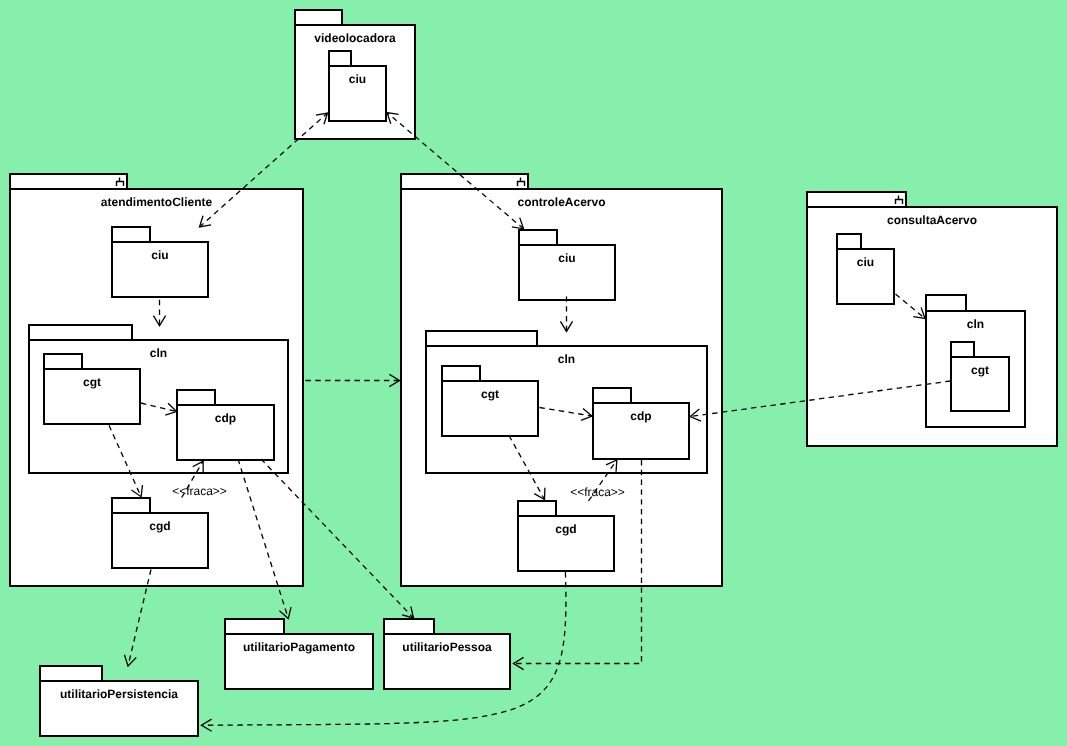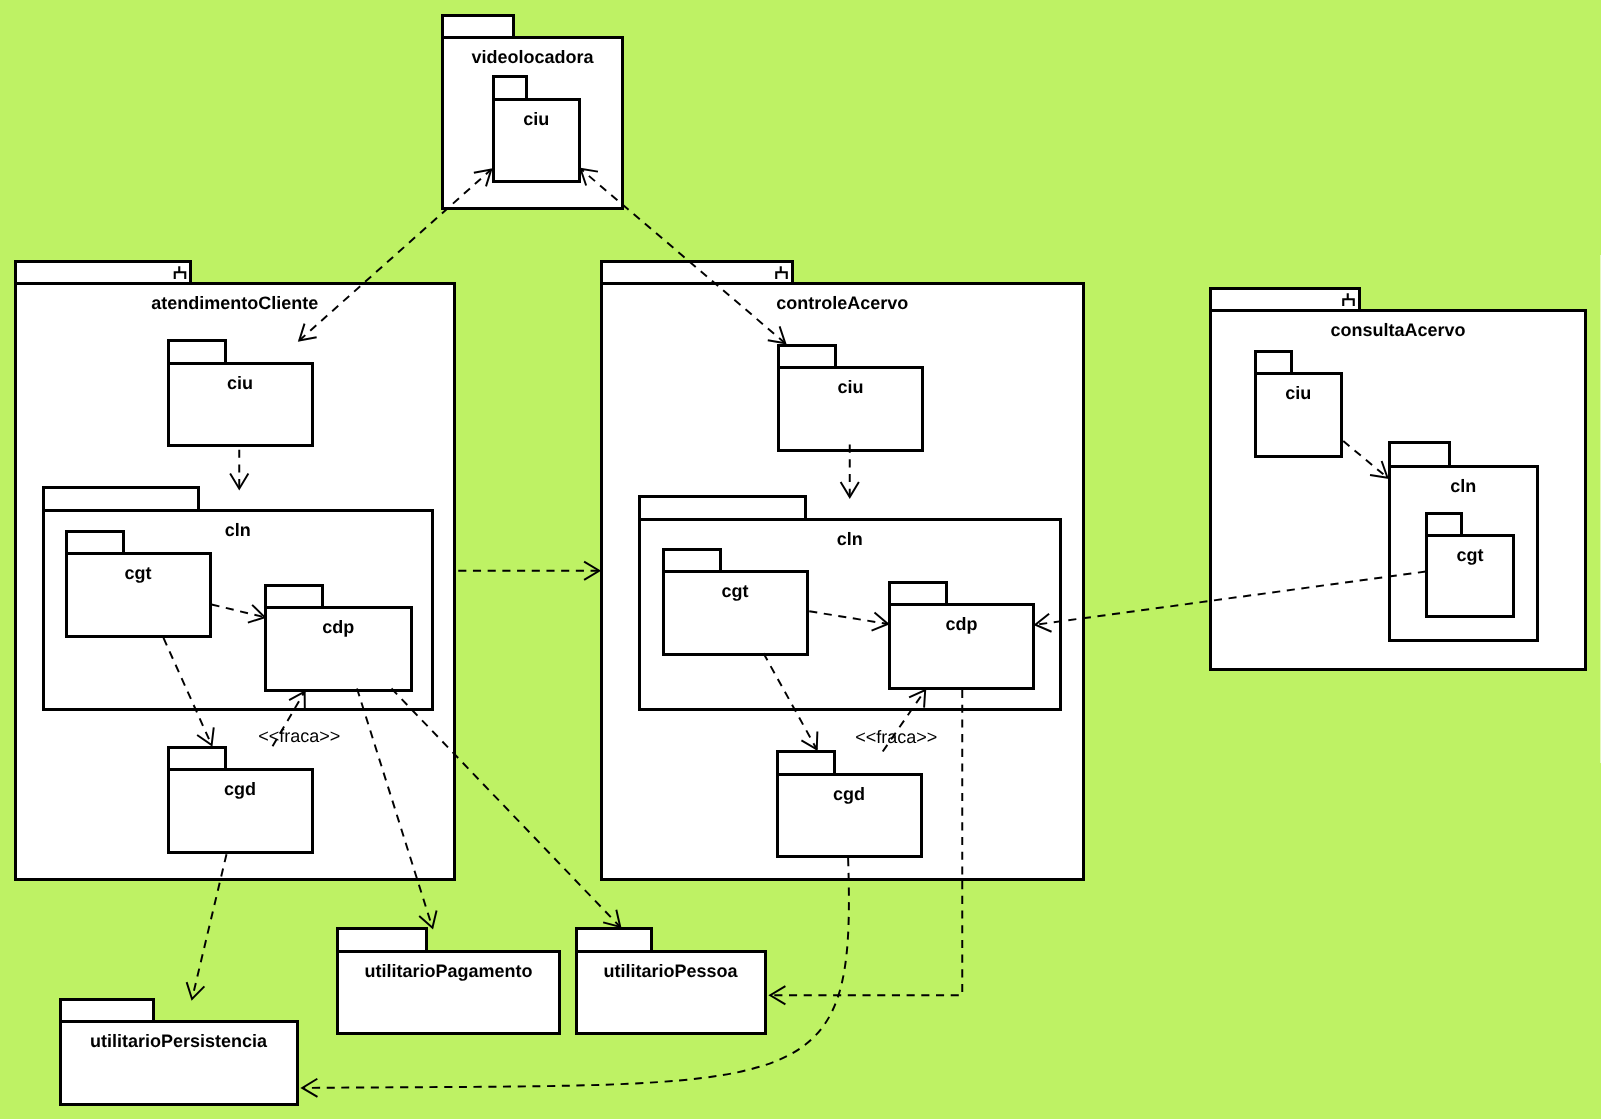--- a/index.html
+++ b/index.html
@@ -1,21 +1,21 @@
 <!DOCTYPE html>
 <html><head>
 <meta charset="utf-8">
 <title>videolocadora - UML package diagram</title>
 <style>
   html,body{margin:0;padding:0;background:#ffffff;}
   body{width:1067px;height:746px;overflow:hidden;
        font-family:"Liberation Sans",sans-serif;
        -webkit-font-smoothing:antialiased;
        text-rendering:geometricPrecision;}
-  #stage{position:relative;width:1067px;height:746px;background:#bef264;}
+  #stage{position:relative;width:1067px;height:746px;background:#86efac;}
   svg#diagram{display:block;shape-rendering:crispEdges;}
   .pkg-body{fill:#ffffff;stroke:#000000;stroke-width:2;}
   .pkg-tab{fill:#ffffff;stroke:#000000;stroke-width:2;}
   .pkg-label{font-family:"Liberation Sans",sans-serif;font-weight:bold;
              font-size:12px;fill:#000000;text-anchor:middle;
              shape-rendering:auto;}
   .dep-line{fill:none;stroke:#000000;stroke-width:1.3;stroke-dasharray:5.4 4.4;
             shape-rendering:geometricPrecision;}
   .dep-head{fill:none;stroke:#000000;stroke-width:1.3;stroke-linecap:butt;
             stroke-linejoin:miter;shape-rendering:geometricPrecision;}

